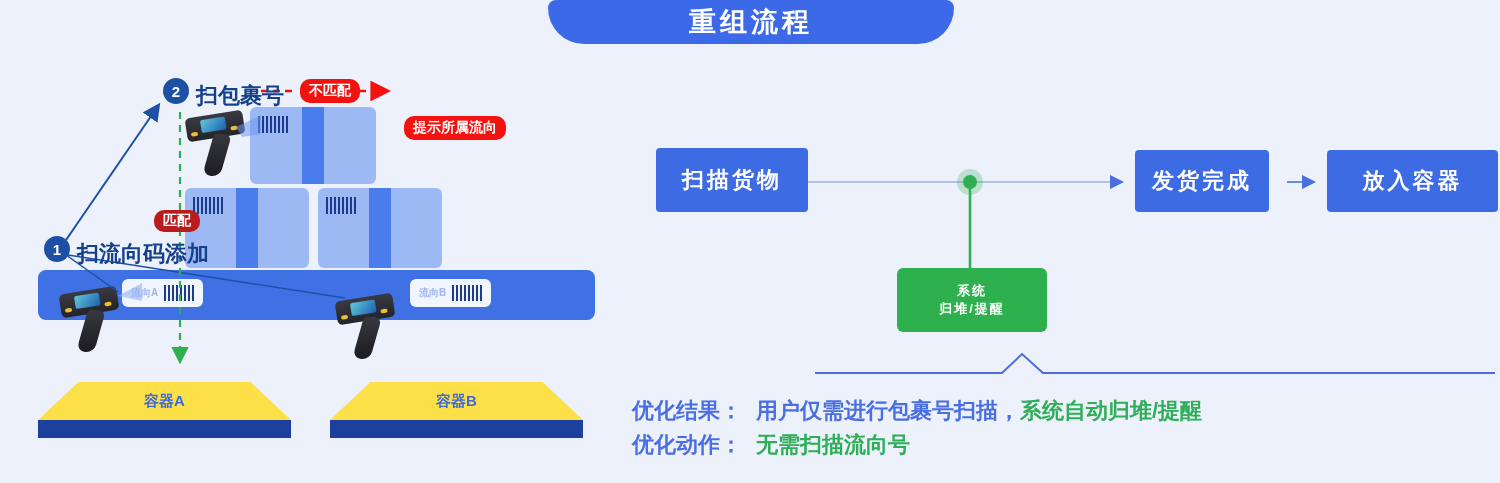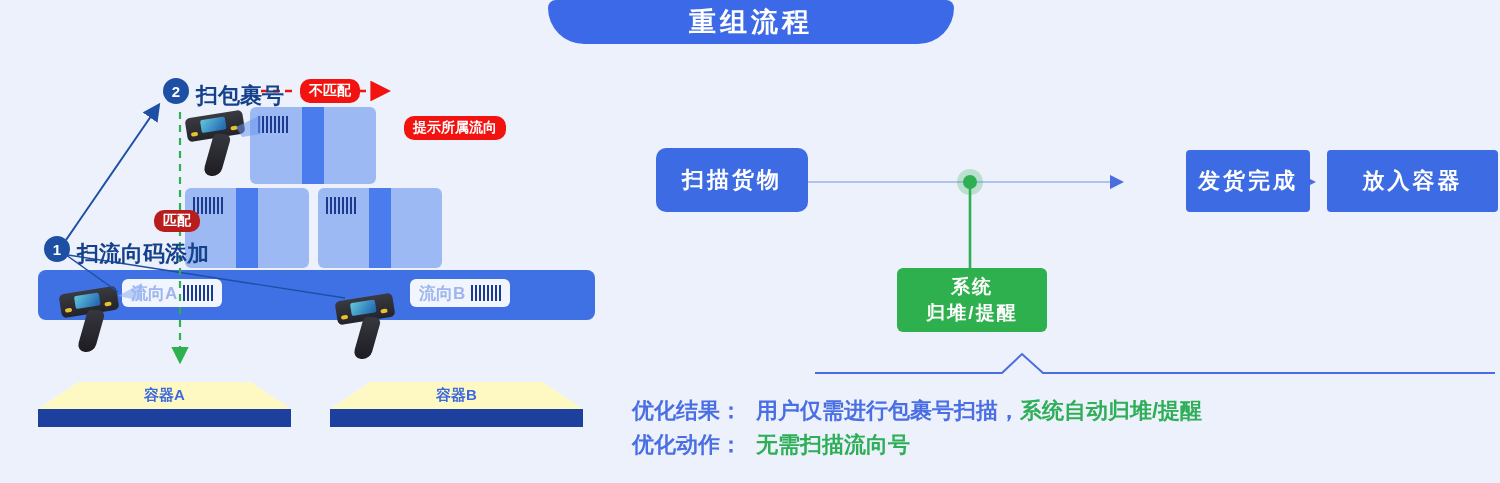--- a/index.html
+++ b/index.html
@@ -30,26 +30,26 @@
   .pkg { position:absolute; background:#9db9f4; border-radius:6px; overflow:hidden; }
   .pkg .stripe { position:absolute; top:0; bottom:0; width:22px; background:#4a7cee; }
   .barcode { background:repeating-linear-gradient(90deg,#1c3a8e 0 2px,rgba(0,0,0,0) 2px 4px); }
   .pkg .barcode { position:absolute; left:8px; top:9px; width:30px; height:17px; }
 
   
   .conveyor { position:absolute; left:38px; top:270px; width:557px; height:50px;
     background:#3f70e4; border-radius:8px; }
   .flow-label { position:absolute; height:28px; background:rgba(255,255,255,0.93);
     border-radius:6px; display:flex; align-items:center; gap:6px; padding:0 9px; }
-  .flow-label .txt { color:#9fb5ee; font-size:17px; font-weight:bold; }
+  .flow-label .txt { color:#9fb5ee; font-size:10px; font-weight:bold; }
   .flow-label .barcode { width:30px; height:16px; }
 
   
   .pallet { position:absolute; width:253px; height:41px; }
-  .pallet .top { height:27px; background:#fef9c3;
+  .pallet .top { height:38px; background:#fde047;
     clip-path:polygon(16% 0, 84% 0, 100% 100%, 0 100%);
     display:flex; align-items:center; justify-content:center; }
   .pallet .top span { color:#3b6ae0; font-size:15px; font-weight:bold; }
   .pallet .base { height:18px; background:#1d3f9e; }
 
   
   .scanner { position:absolute; width:62px; height:74px; }
   .scanner .head { position:absolute; left:0; top:4px; width:58px; height:24px;
     background:linear-gradient(#3a3a42,#232329); border-radius:5px; transform:rotate(-9deg); }
   .scanner .screen { position:absolute; left:15px; top:4px; width:25px; height:13px;
@@ -60,21 +60,21 @@
   .scanner .grip { position:absolute; left:22px; top:24px; width:18px; height:42px;
     background:linear-gradient(#37373f,#1c1c21); border-radius:4px 7px 8px 9px;
     transform:skewX(-13deg) rotate(3deg); }
 
   
   .node { position:absolute; background:#3d6be4; border-radius:4px; color:#fff;
     font-weight:bold; display:flex; align-items:center; justify-content:center;
     letter-spacing:3px; }
   .node.blue { font-size:22px; }
   .node.green { background:#2eb04e; border-radius:6px; flex-direction:column;
-    font-size:19px; line-height:1.35; letter-spacing:2px; }
+    font-size:13px; line-height:1.35; letter-spacing:2px; }
 
   
   .note { position:absolute; font-size:22px; font-weight:bold; white-space:nowrap; }
   .note .lbl { color:#4a6ee3; margin-right:14px; }
   .note .blue { color:#4a6ee3; }
   .note .green { color:#2dae57; }
 
   svg.overlay { position:absolute; left:0; top:0; pointer-events:none; }
 </style>
 </head>
@@ -193,22 +193,22 @@
 
   <div class="badge red" style="left:300px; top:79px;">不匹配</div>
   <div class="badge red" style="left:404px; top:79px;margin-top:37px;">提示所属流向</div>
   <div class="badge green" style="left:154px; top:210px;">匹配</div>
 
   <div class="step-circle" style="left:44px; top:236px;">
     <span>1</span>
   </div>
   <div class="step-label" style="left:77px; top:239px;">扫流向码添加</div>
 
-  <div class="node blue" style="left:656px; top:148px; width:152px; height:64px;border-radius:10px;">扫描货物</div>
-  <div class="node blue" style="left:1186px; top:150px; width:124px; height:62px;">发货完成</div>
+  <div class="node blue" style="left:656px; top:148px; width:152px; height:64px;">扫描货物</div>
+  <div class="node blue" style="left:1135px; top:150px; width:134px; height:62px;">发货完成</div>
   <div class="node blue" style="left:1327px; top:150px; width:171px; height:62px;">放入容器</div>
 
   <div class="node green" style="left:897px; top:268px; width:150px; height:64px;">
     <div>系统</div>
     <div>归堆/提醒</div>
   </div>
 
   <div class="note" style="left:632px; top:396px;">
     <span class="lbl">优化结果：</span><span class="blue">用户仅需进行包裹号扫描，</span><span class="green">系统自动归堆/提醒</span>
   </div>

